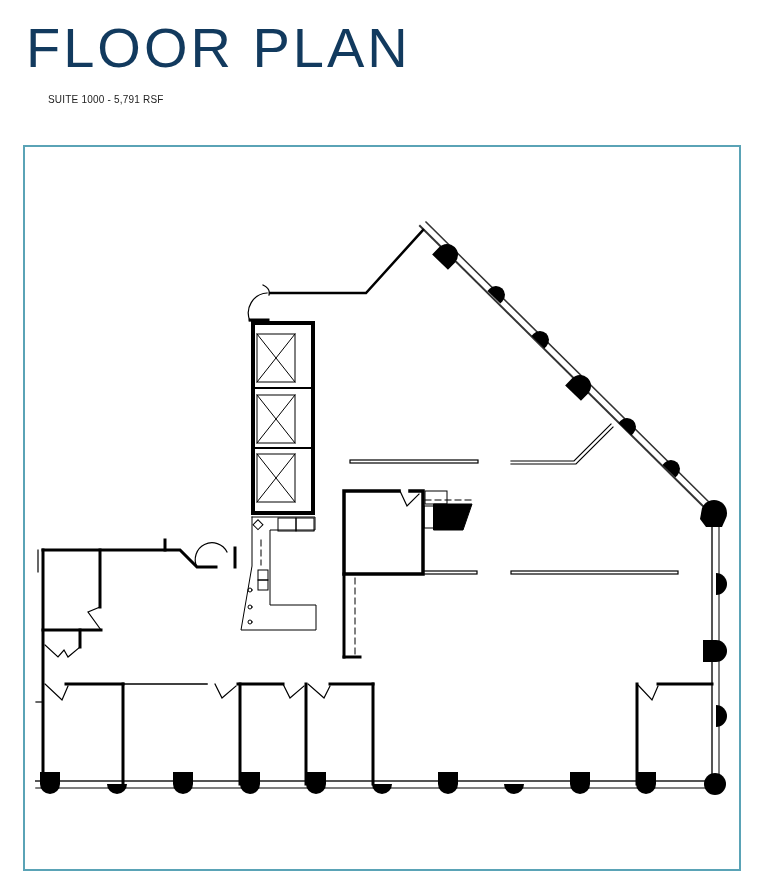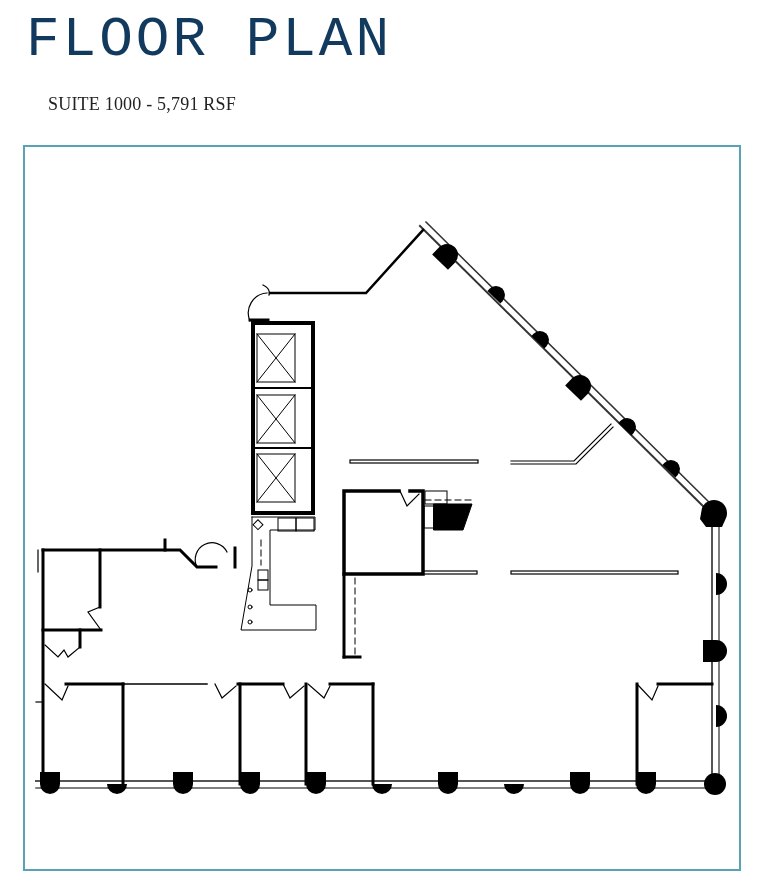--- a/index.html
+++ b/index.html
@@ -1,18 +1,18 @@
 <!DOCTYPE html>
 <html><head>
 <meta charset="utf-8">
 <style>
   html,body{margin:0;padding:0;background:#ffffff;}
   body{width:760px;height:889px;position:relative;overflow:hidden;font-family:"Liberation Sans",sans-serif;}
-  .title{position:absolute;left:26px;top:4px;font-family:Liberation Mono, monospace;font-weight:200;font-size:56px;letter-spacing:3px;color:#123a5e;line-height:72px;}
-  .subtitle{position:absolute;left:48px;top:94px;font-family:Liberation Serif, serif;font-size:18px;color:#222;letter-spacing:0.2px;}
+  .title{position:absolute;left:26px;top:12px;font-family:Liberation Sans, sans-serif;font-weight:200;font-size:56px;letter-spacing:3px;color:#123a5e;line-height:72px;}
+  .subtitle{position:absolute;left:48px;top:94px;font-family:Liberation Sans, sans-serif;font-size:10px;color:#222;letter-spacing:0.2px;}
   .frame{position:absolute;left:23px;top:145px;width:714px;height:722px;border:2px solid #5aa3b6;box-sizing:content-box;}
   svg{position:absolute;left:0;top:0;}
 </style>
 </head>
 <body>
 
 <div class="title">FLOOR PLAN</div>
 <div class="subtitle">SUITE 1000 - 5,791 RSF</div>
 <div class="frame"></div>
 

